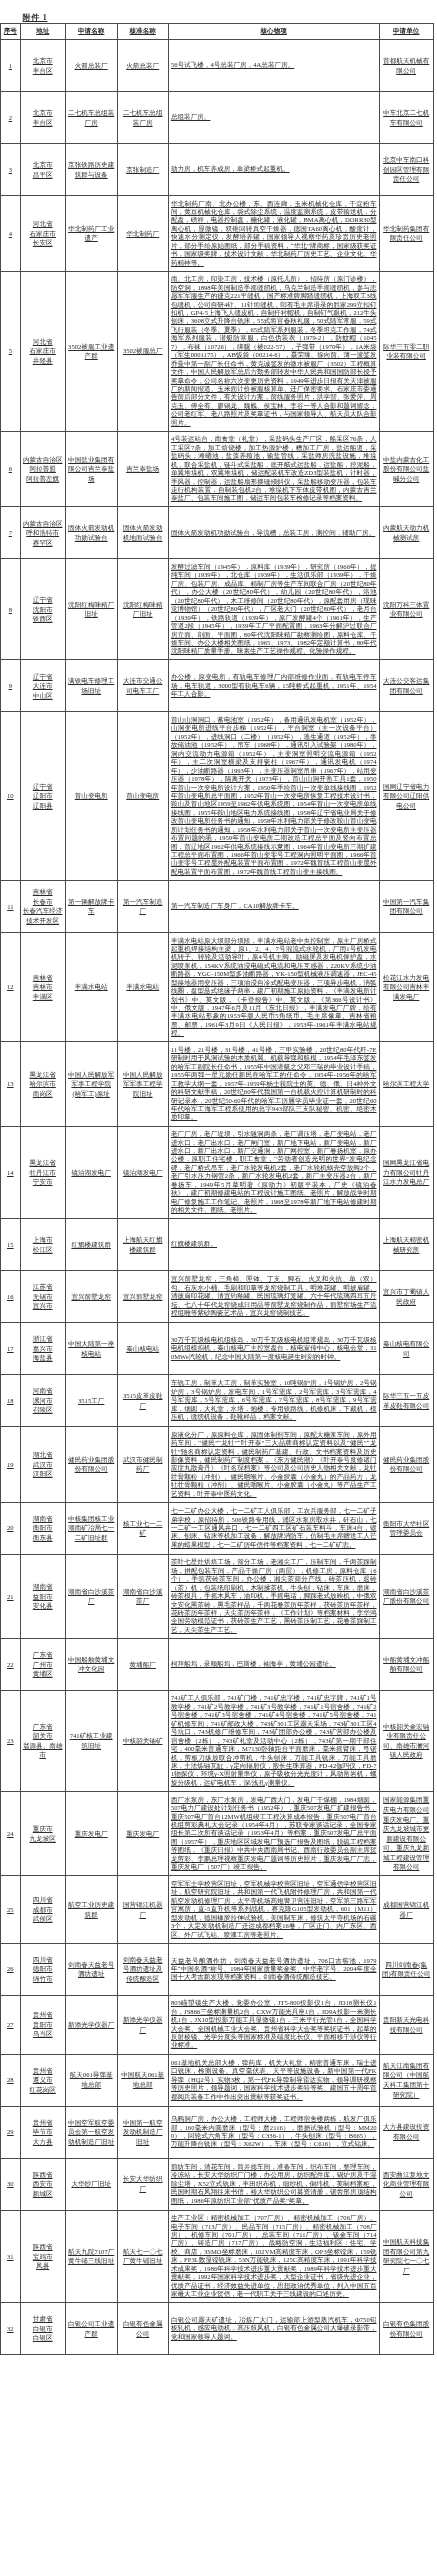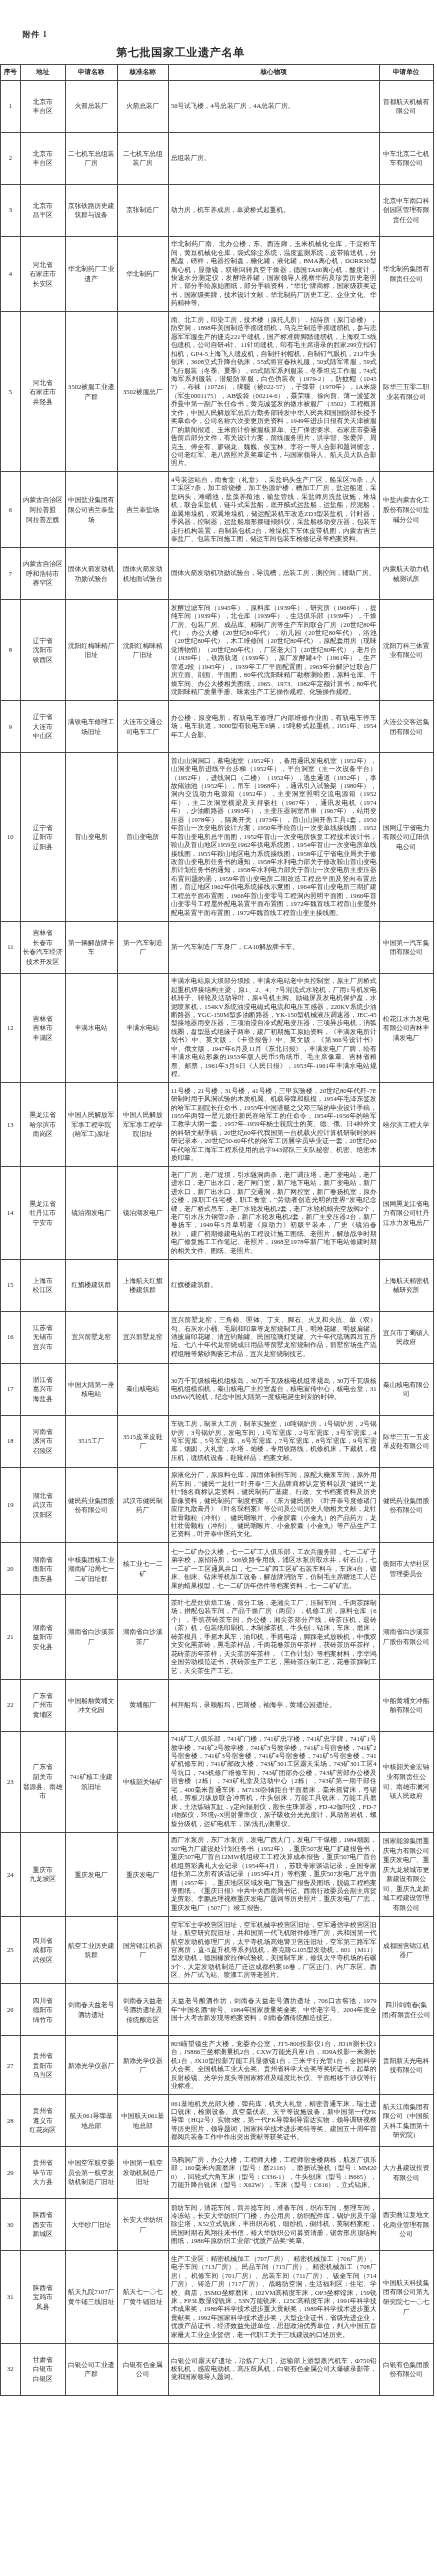--- a/index.html
+++ b/index.html
@@ -8,22 +8,23 @@
     background: #ffffff;
     width: 437px;
   }
   body {
     font-family: "Liberation Serif", "DejaVu Serif", serif;
     color: #2b2b2b;
     -webkit-font-smoothing: antialiased;
   }
   .page {
     width: 361px;
-    padding-top: 29px;
+    padding-top: 12px;
     box-sizing: border-box;
+    text-decoration: underline;
   }
   .attachment-label {
     margin-left: 22.6px;
     font-size: 8px;
     font-weight: bold;
     letter-spacing: 0.7px;
   }
   .doc-title {
     text-align: center;
     font-size: 11px;
@@ -62,21 +63,20 @@
     text-align: justify;
     line-height: 1.28;
     padding: 4.4px 5.1px;
   }
 </style>
 </head>
 <body>
 
 <div class="page">
   <div class="attachment-label">附件 1</div>
-  <div class="doc-title">第七批国家工业遗产名单</div>
 
   <table class="heritage">
     <colgroup>
       <col style="width:19.7px">
       <col style="width:45px">
       <col style="width:52px">
       <col style="width:51px">
       <col style="width:211px">
       <col style="width:54px">
     </colgroup>

